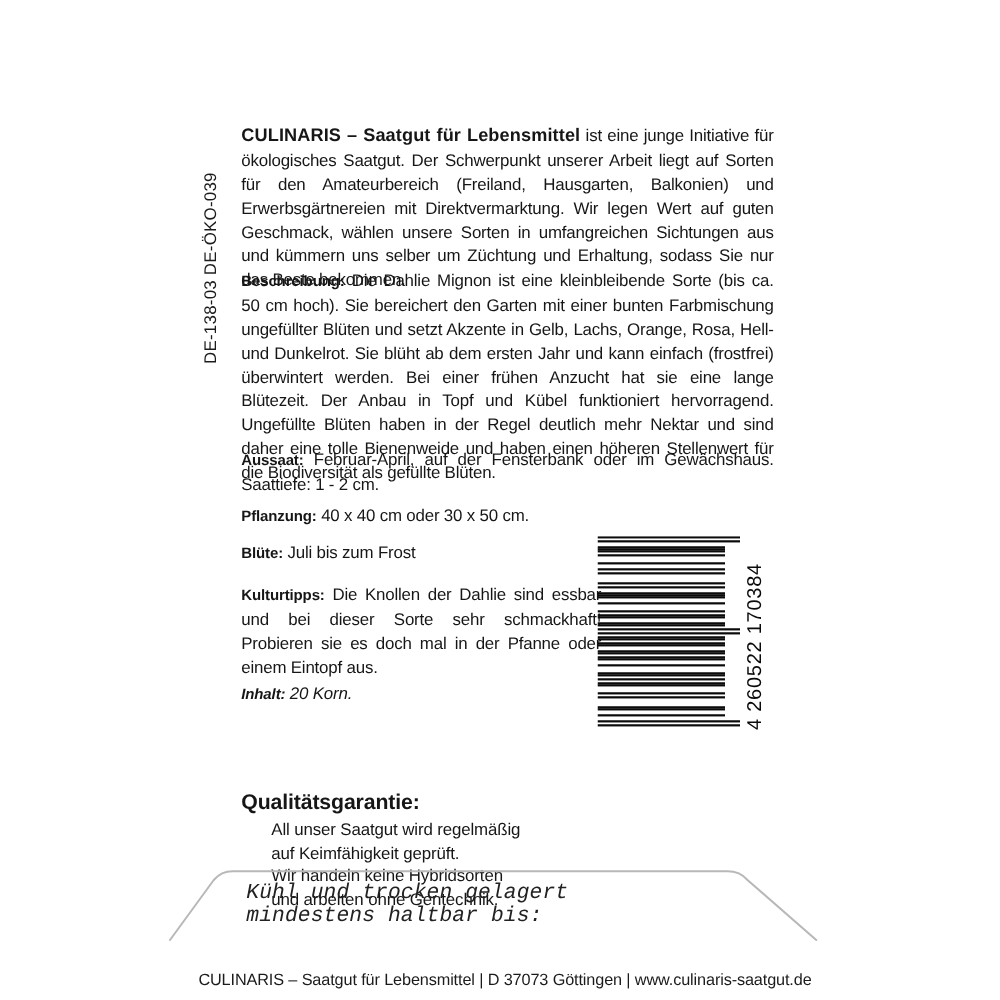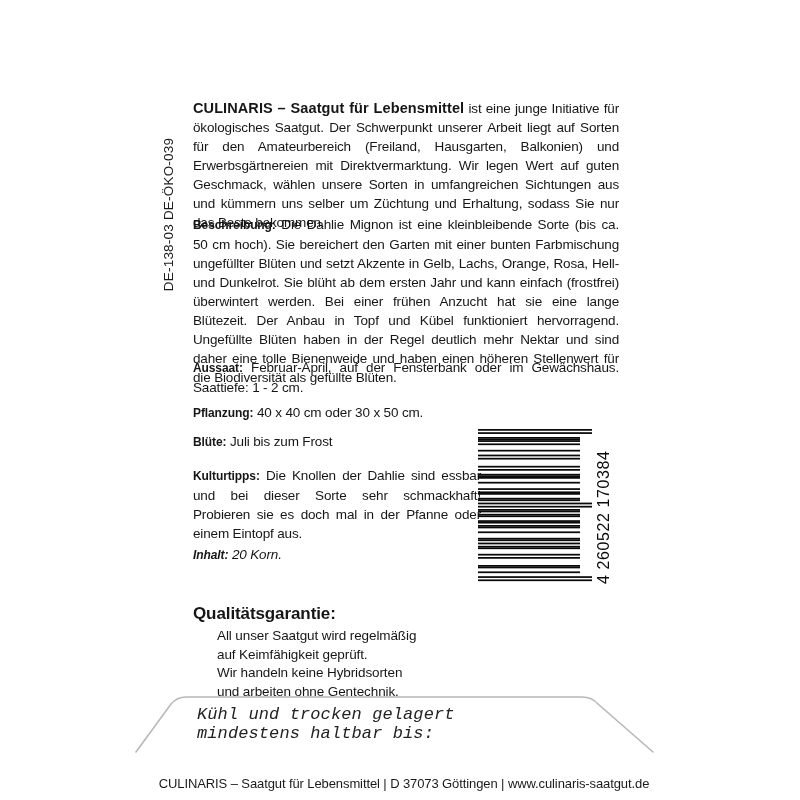--- a/index.html
+++ b/index.html
@@ -132,21 +132,21 @@
       <rect x="0" y="14.40" width="102" height="1.75"></rect>
       <rect x="0" y="11.20" width="102" height="1.75"></rect>
       <rect x="0" y="9.60" width="102" height="1.75"></rect>
       <rect x="0" y="8.00" width="102" height="1.75"></rect>
       <rect x="0" y="3.20" width="114" height="1.75"></rect>
       <rect x="0" y="0.00" width="114" height="1.75"></rect>
     </g>
   <text transform="translate(131 155) rotate(-90)">4 260522 170384</text>
 </svg>
 
-<div class="abs" style="left:193px; top:604px;">
+<div class="abs" style="left:193px; top:632px;">
   <div class="quality-heading">Qualitätsgarantie:</div>
   <div class="quality-lines">
     <div>All unser Saatgut wird regelmäßig</div>
     <div>auf Keimfähigkeit geprüft.</div>
     <div>Wir handeln keine Hybridsorten</div>
     <div>und arbeiten ohne Gentechnik.</div>
   </div>
 </div>
 
 <svg class="abs flap-svg" width="540" height="70" viewBox="0 0 540 70" xmlns="http://www.w3.org/2000/svg">

